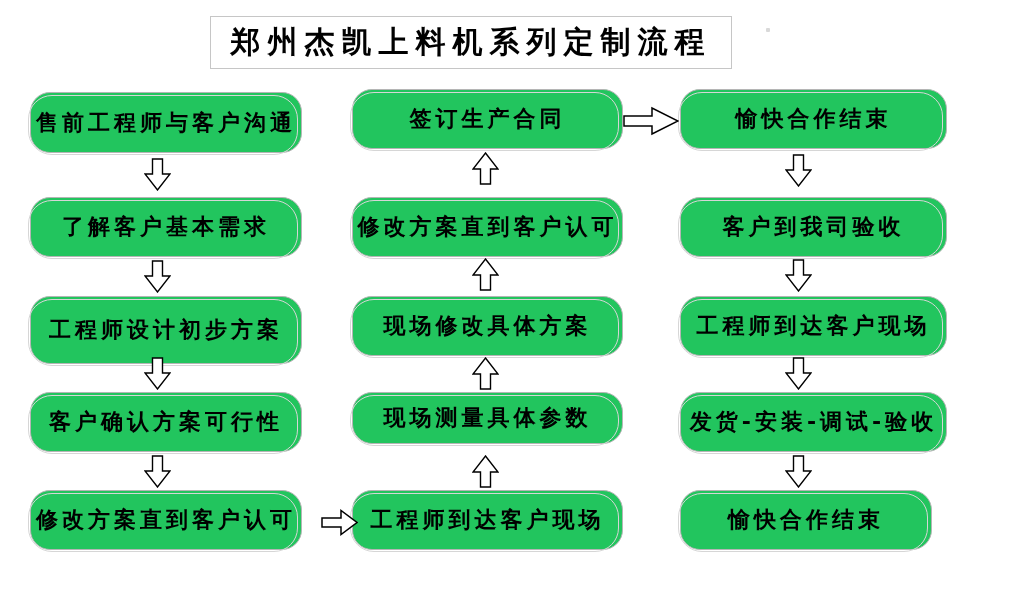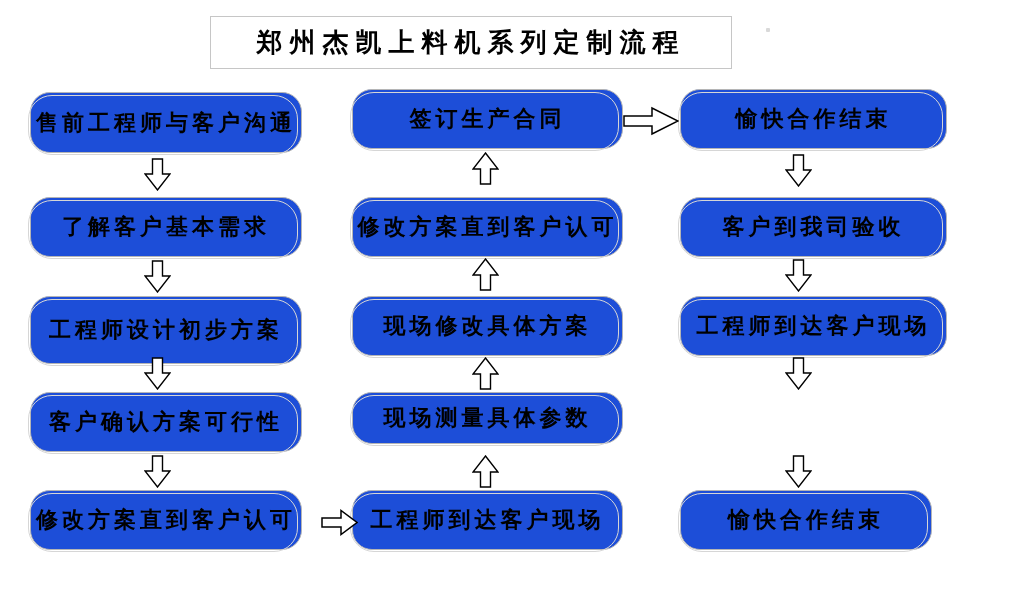--- a/index.html
+++ b/index.html
@@ -6,24 +6,24 @@
   .canvas{
     position:relative;width:1012px;height:600px;background:#ffffff;overflow:hidden;
     font-family:"DejaVu Serif","Liberation Serif",serif;color:#000;
   }
   .title-box{
     position:absolute;left:210px;top:16px;width:520px;height:51px;
     border:1px solid #c6c6c6;background:#fff;
     display:flex;align-items:center;justify-content:center;
   }
   .title-text{
-    font-size:26px;font-weight:bold;letter-spacing:7px;white-space:nowrap;
+    font-size:30px;font-weight:bold;letter-spacing:7px;white-space:nowrap;
   }
   .node{
-    position:absolute;background:#1d4ed8;border:1.2px solid #b5b5b5;border-radius:20px;
+    position:absolute;background:#22c55e;border:1.2px solid #b5b5b5;border-radius:20px;
     display:flex;align-items:center;justify-content:center;box-sizing:border-box;
   }
   .node::before{
     content:"";position:absolute;left:-3px;top:2px;right:3px;bottom:-3px;
     border:1px solid #d6d6d6;border-radius:24px;pointer-events:none;
   }
   .node-label{
     position:relative;font-size:22px;font-weight:bold;letter-spacing:4px;
     white-space:nowrap;text-align:center;
   }
@@ -77,20 +77,23 @@
 
   <div class="node" style="left:680px;top:89px;width:267px;height:60px">
       <span class="node-label">愉快合作结束</span>
     </div>
   <div class="node" style="left:680px;top:197px;width:267px;height:60px">
       <span class="node-label">客户到我司验收</span>
     </div>
   <div class="node" style="left:680px;top:296px;width:267px;height:60px">
       <span class="node-label">工程师到达客户现场</span>
     </div>
+  <div class="node" style="left:680px;top:392px;width:267px;height:60px">
+      <span class="node-label">发货-安装-调试-验收</span>
+    </div>
   <div class="node" style="left:680px;top:490px;width:252px;height:60px">
       <span class="node-label">愉快合作结束</span>
     </div>
 
   <svg class="arr" style="left:144px;top:158px" width="27" height="33" viewBox="0 0 27 33">
       <polygon points="8.5,1 18.5,1 18.5,16 26,16 13.5,32 1,16 8.5,16" fill="#fff" stroke="#000" stroke-width="1.4"></polygon>
     </svg>
   <svg class="arr" style="left:144px;top:260px" width="27" height="33" viewBox="0 0 27 33">
       <polygon points="8.5,1 18.5,1 18.5,16 26,16 13.5,32 1,16 8.5,16" fill="#fff" stroke="#000" stroke-width="1.4"></polygon>
     </svg>

